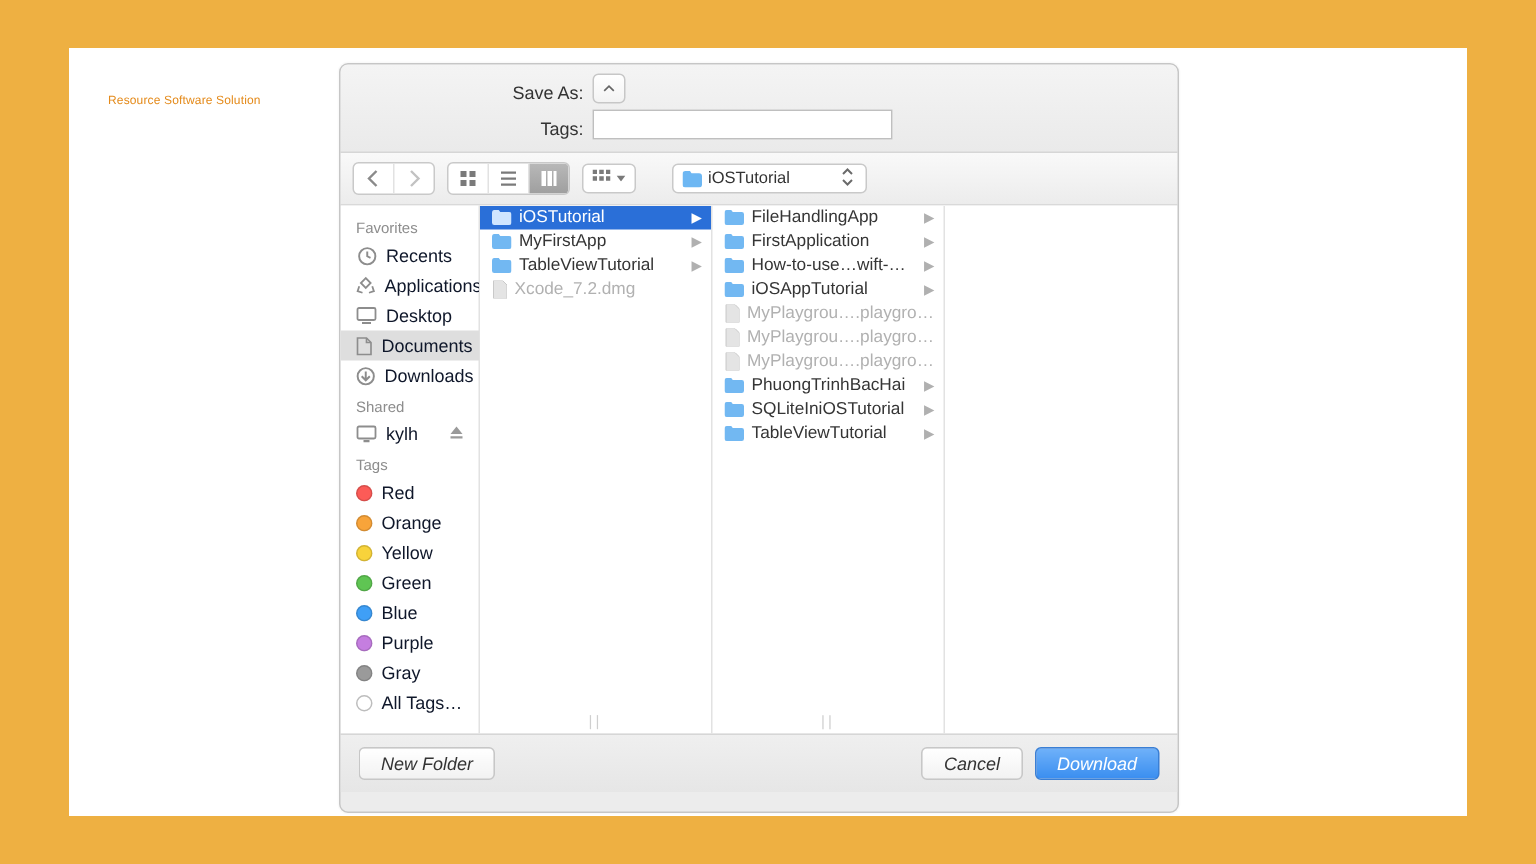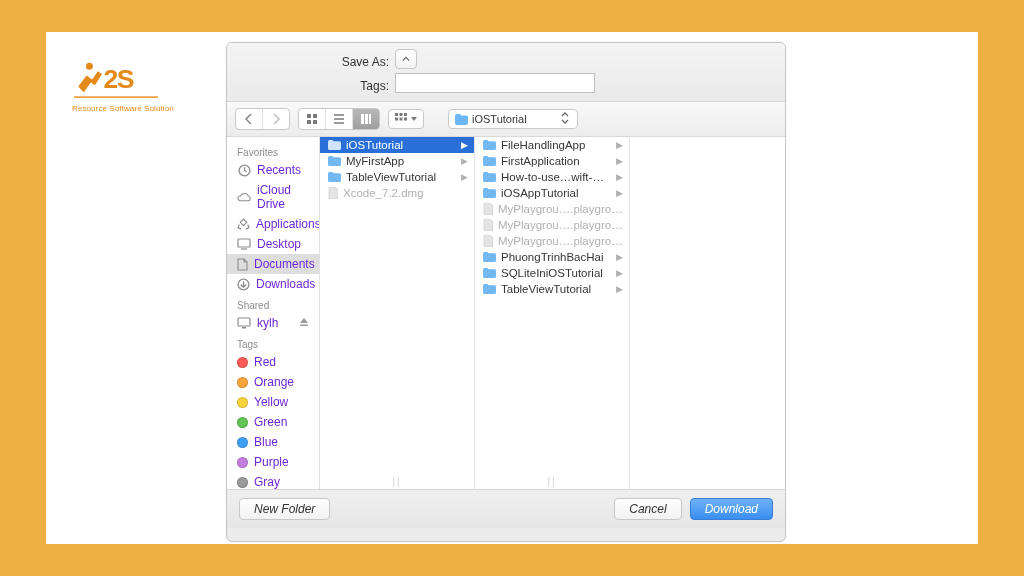--- a/index.html
+++ b/index.html
@@ -33,21 +33,21 @@
     .loc-folder { color: #6db7f3; display: flex; }
     .loc-text { color: #333; font-size: 11px; flex: 1; }
     .loc-arrows { color: #6a6a6a; margin-left: 4px; }
     .search-field { flex: 1; display: flex; align-items: center; height: 20px; border: 1px solid #d0d0d0; border-radius: 4px; background: #fff; padding: 0 8px; color: #b4b4b4; gap: 5px; min-width: 120px; justify-content: center; }
     .search-field .placeholder { font-size: 11px; color: #b2b2b2; }
 
     
     .body { display: flex; height: 352px; background: #fff; }
     .sidebar { width: 130px; border-right: 1px solid #e2e2e2; overflow: auto; padding-top: 4px; }
     .sb-section-label { font-size: 10px; color: #8d8d8d; padding: 6px 10px 2px; }
-    .sb-item { display: flex; align-items: center; gap: 6px; padding: 3px 10px; font-size: 12px; color: #6d28d9; cursor: default; }
+    .sb-item { display: flex; align-items: center; gap: 6px; padding: 3px 10px; font-size: 12px; color: #0f172a; cursor: default; }
     .sb-item.selected { background: #dedede; }
     .sb-item .sb-icon { width: 14px; height: 14px; display: flex; align-items: center; justify-content: center; color: #8d8d8d; }
     .sb-item.tag .dot { width: 11px; height: 11px; border-radius: 50%; border: 1px solid rgba(0,0,0,0.15); }
     .sb-item .eject { margin-left: auto; color: #999; }
 
     .columns { flex: 1; display: flex; }
     .column { width: 155px; border-right: 1px solid #e2e2e2; overflow: auto; position: relative; }
     .col-row { display: flex; align-items: center; gap: 5px; padding: 2px 6px 2px 8px; font-size: 11.5px; color: #353535; }
     .col-row .rname { flex: 1; white-space: nowrap; overflow: hidden; text-overflow: ellipsis; }
     .col-row .chev { color: #b0b0b0; font-size: 9px; }
@@ -65,32 +65,20 @@
     .push-btn.primary { background: linear-gradient(#6fb1f9,#3a8ef0); border-color: #3a7fd5; color: #fff; }
     .spacer { flex: 1; }
   </style>
 </head>
 <body>
 
 <div class="outer-frame">
   <div class="white-card">
 
     <div class="logo-wrap">
-      <div class="logo-mark">
-        <svg viewBox="0 0 120 60" width="88" height="42">
-
-          <g fill="#e48a1a">
-            <circle cx="22" cy="9" r="5"></circle>
-            <path d="M6 38 L18 22 L26 28 L34 16 L40 20 L30 36 L24 32 L14 46 Z"></path>
-          </g>
-
-          <text x="42" y="40" font-family="Arial Black, Arial" font-weight="900" font-size="38" fill="#e48a1a" letter-spacing="-2">2S</text>
-          <rect x="0" y="52" width="120" height="2" fill="#e48a1a"></rect>
-        </svg>
-      </div>
       <div class="logo-tagline">Resource Software Solution</div>
     </div>
 
     <div class="dialog">
 
       <div class="save-header">
         <div class="header-row">
           <div class="hlabel">Save As:</div>
           <div class="caret-btn">
             <svg viewBox="0 0 10 10">
@@ -187,28 +175,20 @@
                 <span class="sb-icon">
                   <svg width="13" height="13" viewBox="0 0 12 12">
                     <circle cx="6" cy="6" r="5" stroke="#8d8d8d" stroke-width="1.2" fill="none"></circle>
                     <path d="M6 3 L6 6 L8 7" stroke="#8d8d8d" stroke-width="1.2" fill="none"></path>
                   </svg>
                 </span>
                 <span>Recents</span>
               </div>
               <div class="sb-item">
                 <span class="sb-icon">
-                  <svg width="15" height="11" viewBox="0 0 15 11">
-                    <path d="M4 9 Q1 9 1 6 Q1 3.5 4 4 Q4.5 1 8 1.5 Q11 0.5 12 4 Q14.5 4 14 7 Q14 9 11.5 9 Z" stroke="#8d8d8d" stroke-width="1.1" fill="none"></path>
-                  </svg>
-                </span>
-                <span>iCloud Drive</span>
-              </div>
-              <div class="sb-item">
-                <span class="sb-icon">
                   <svg width="13" height="13" viewBox="0 0 12 12">
                     <path d="M6 1 L3 4 L6 7 L9 4 Z M2 6 L1 9 L4 10 M10 6 L11 9 L8 10" stroke="#8d8d8d" stroke-width="1.1" fill="none"></path>
                   </svg>
                 </span>
                 <span>Applications</span>
               </div>
               <div class="sb-item">
                 <span class="sb-icon">
                   <svg width="14" height="12" viewBox="0 0 14 12">
                     <rect x="1" y="1" width="12" height="8" rx="1" stroke="#8d8d8d" stroke-width="1.2" fill="none"></rect>

